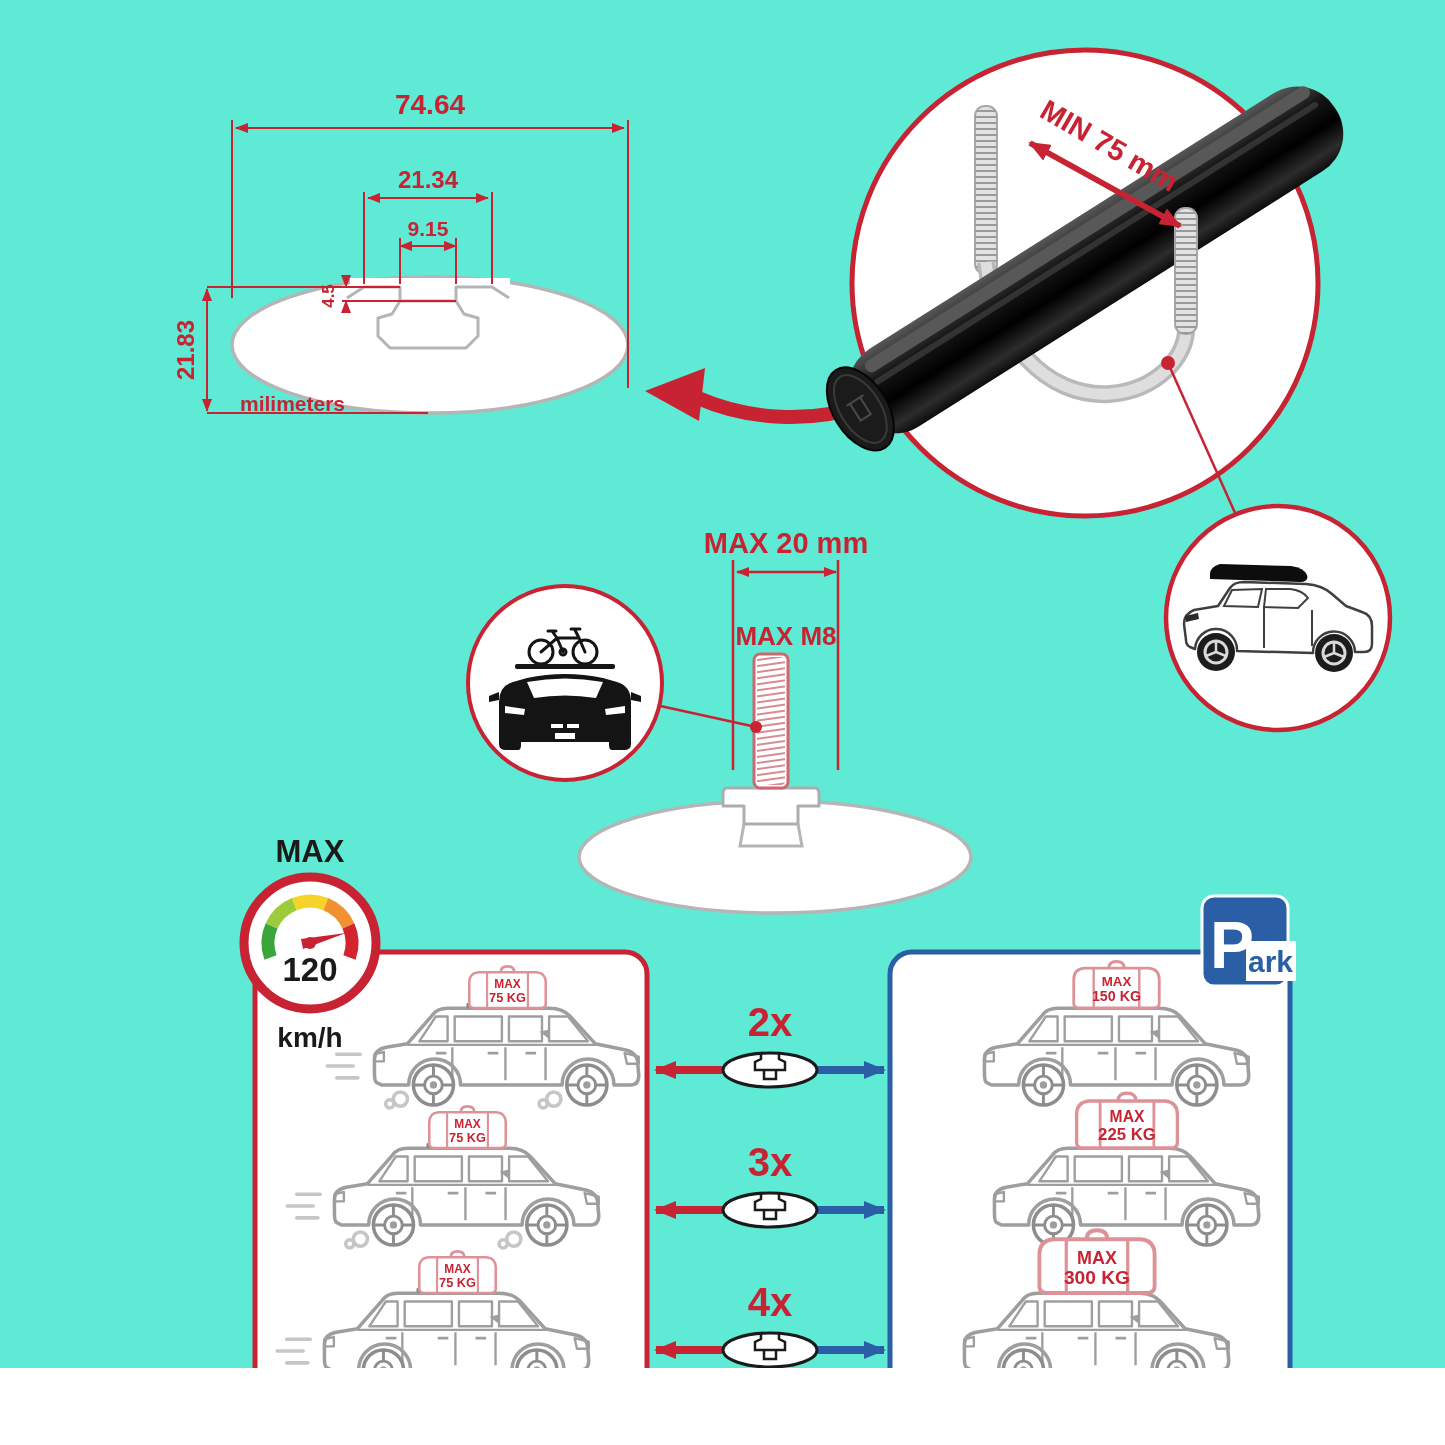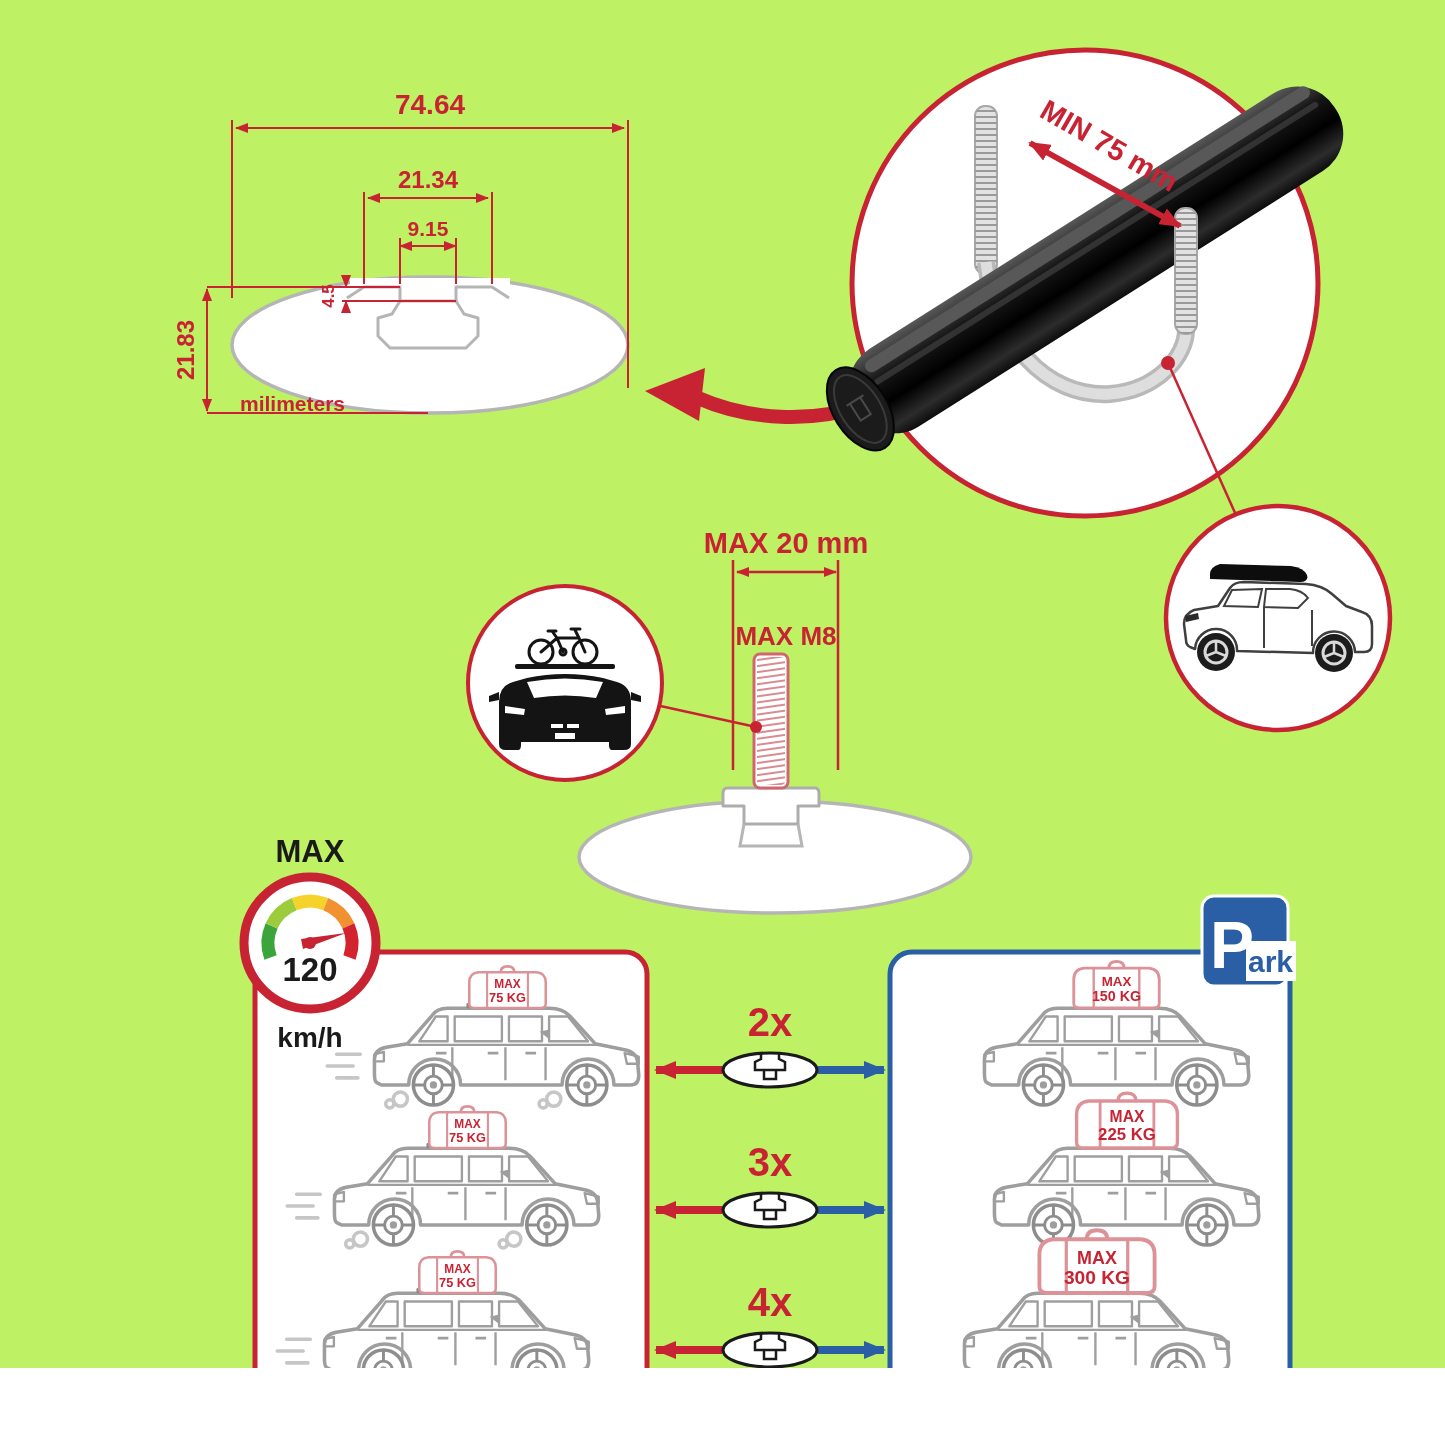--- a/index.html
+++ b/index.html
@@ -1,16 +1,16 @@
 <!DOCTYPE html>
 <html><head>
 <meta charset="utf-8">
 <style>
   html,body{margin:0;padding:0;background:#ffffff;}
-  .stage{width:1445px;height:1368px;position:relative;background:#bef264;overflow:hidden;}
+  .stage{width:1445px;height:1368px;position:relative;background:#5eead4;overflow:hidden;}
   svg{display:block;}
   text{font-family:"Liberation Sans","DejaVu Sans",sans-serif;font-weight:bold;}
   .red-t{fill:#c82333;}
   .blk-t{fill:#1a1a1a;}
   .blue-t{fill:#2a5fa5;}
 </style>
 </head>
 <body>
 
 <div class="stage">

